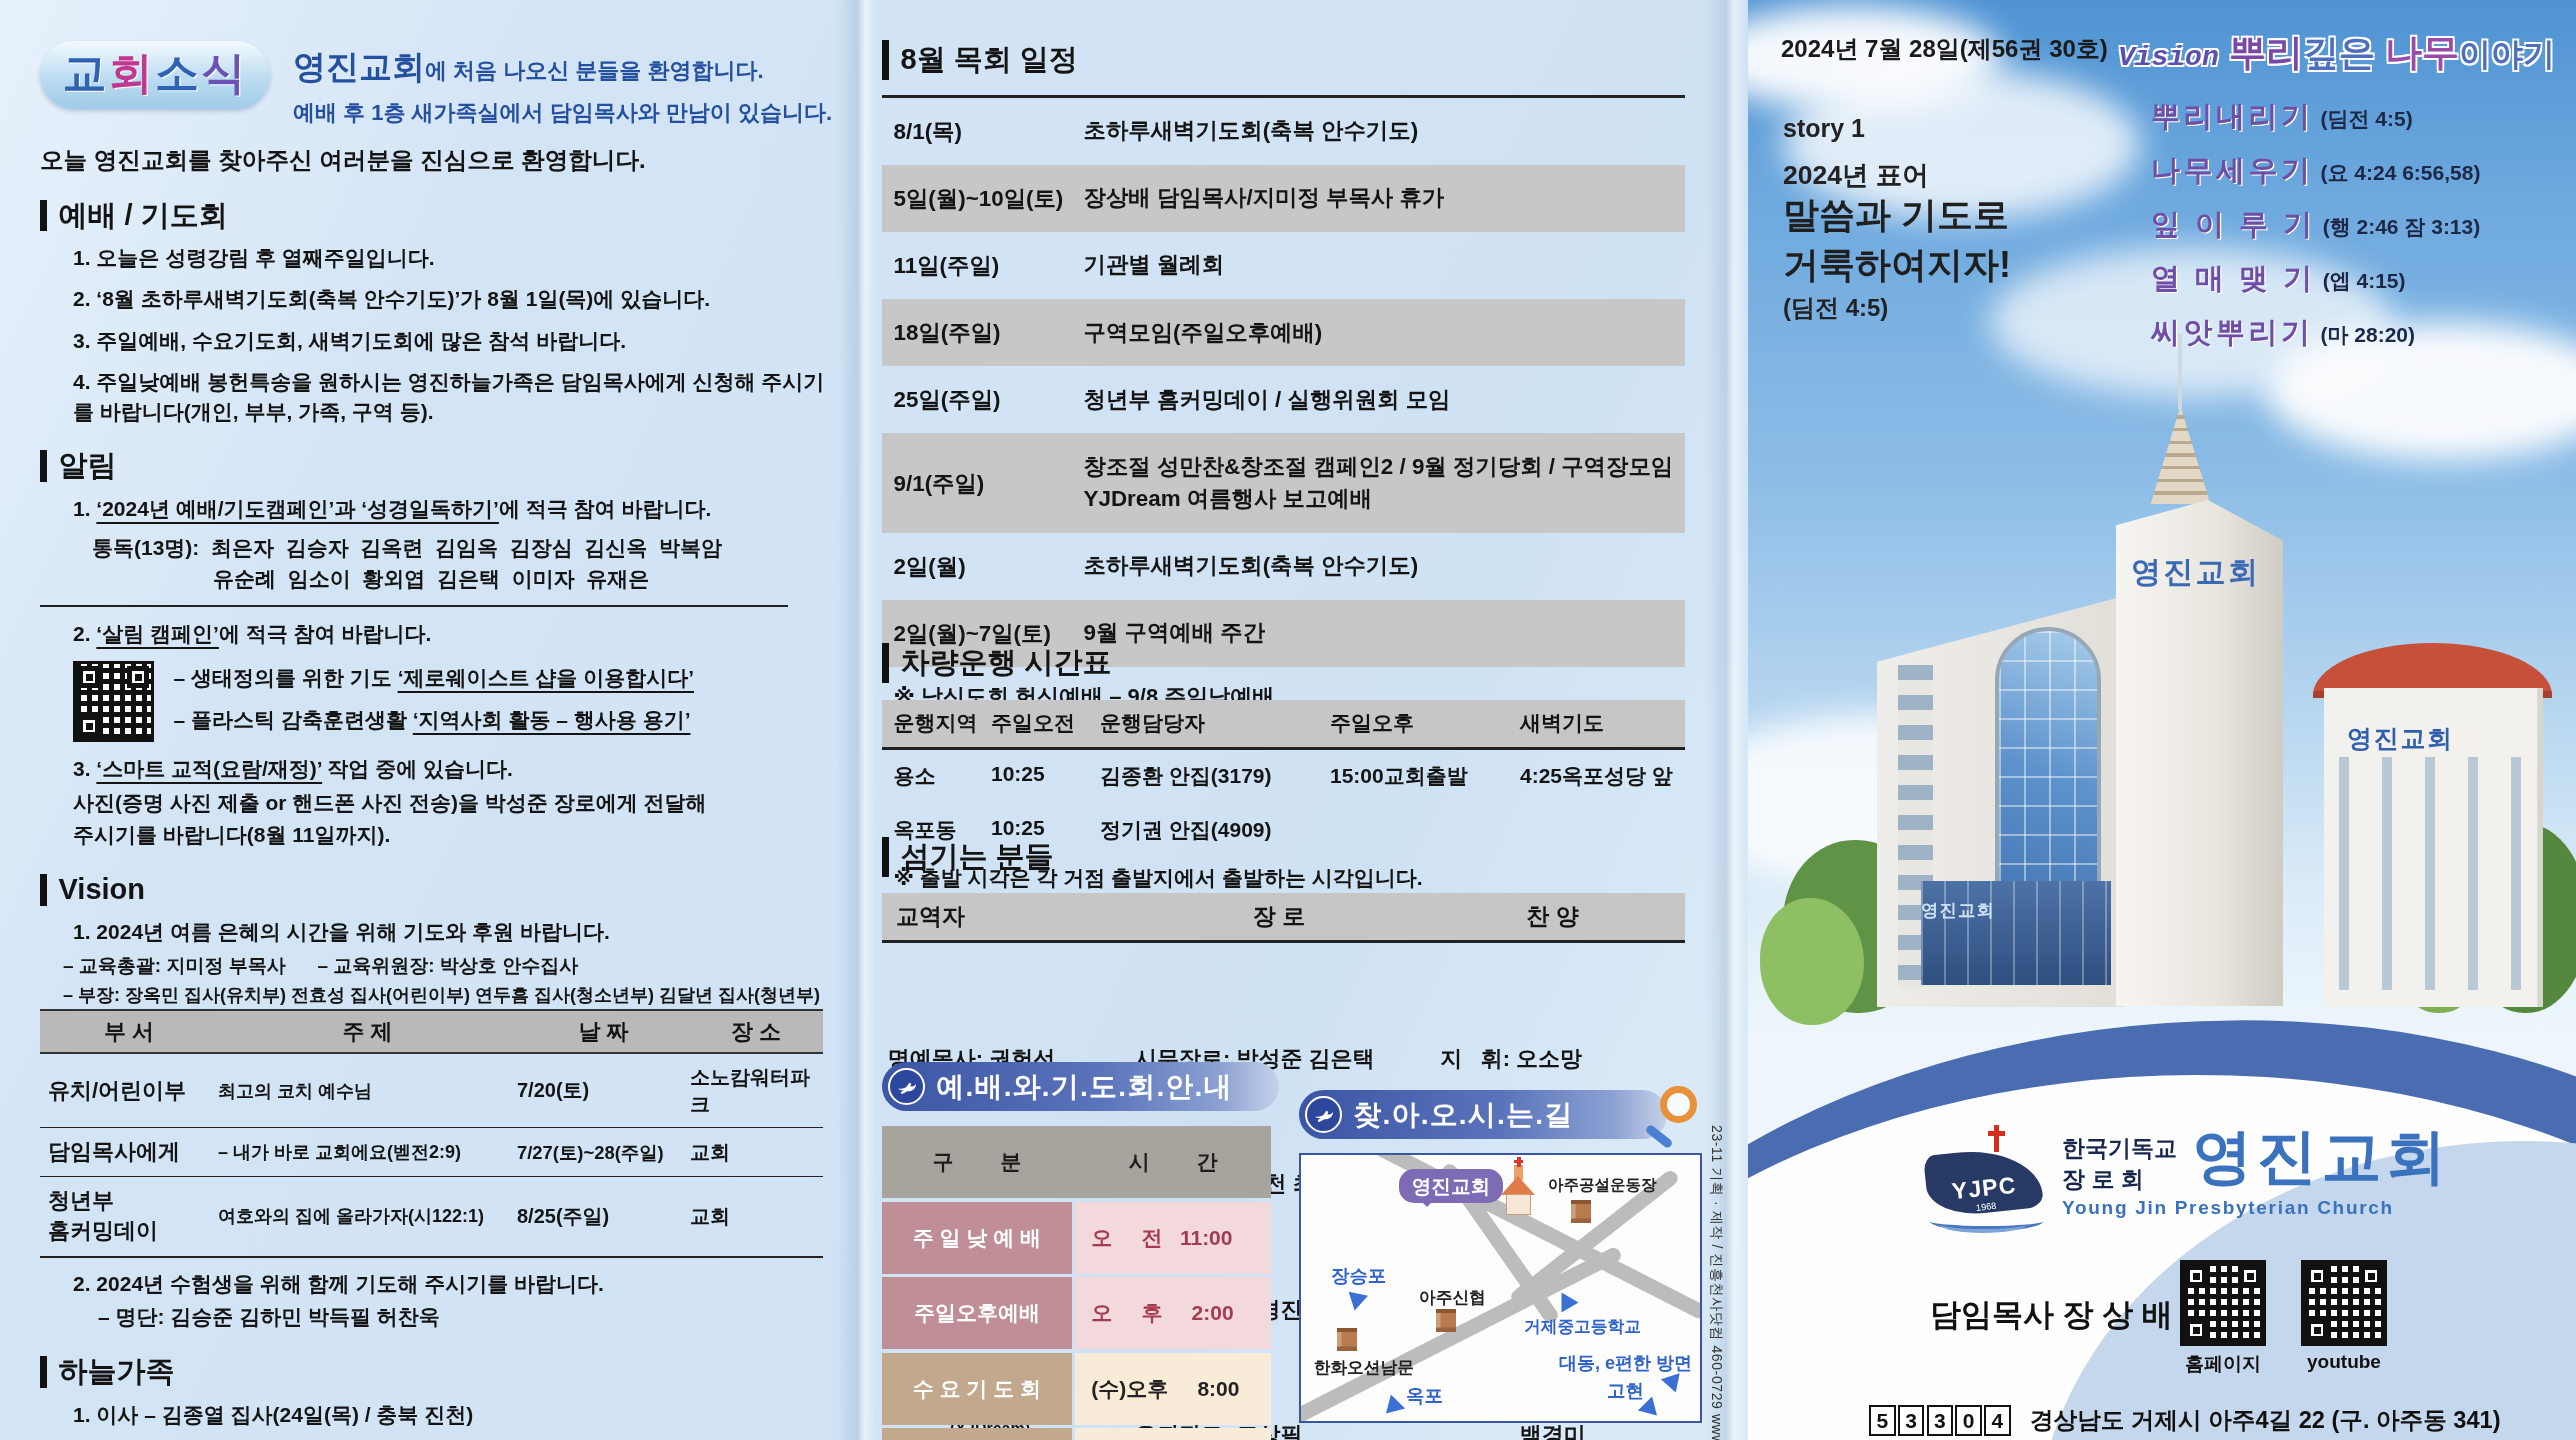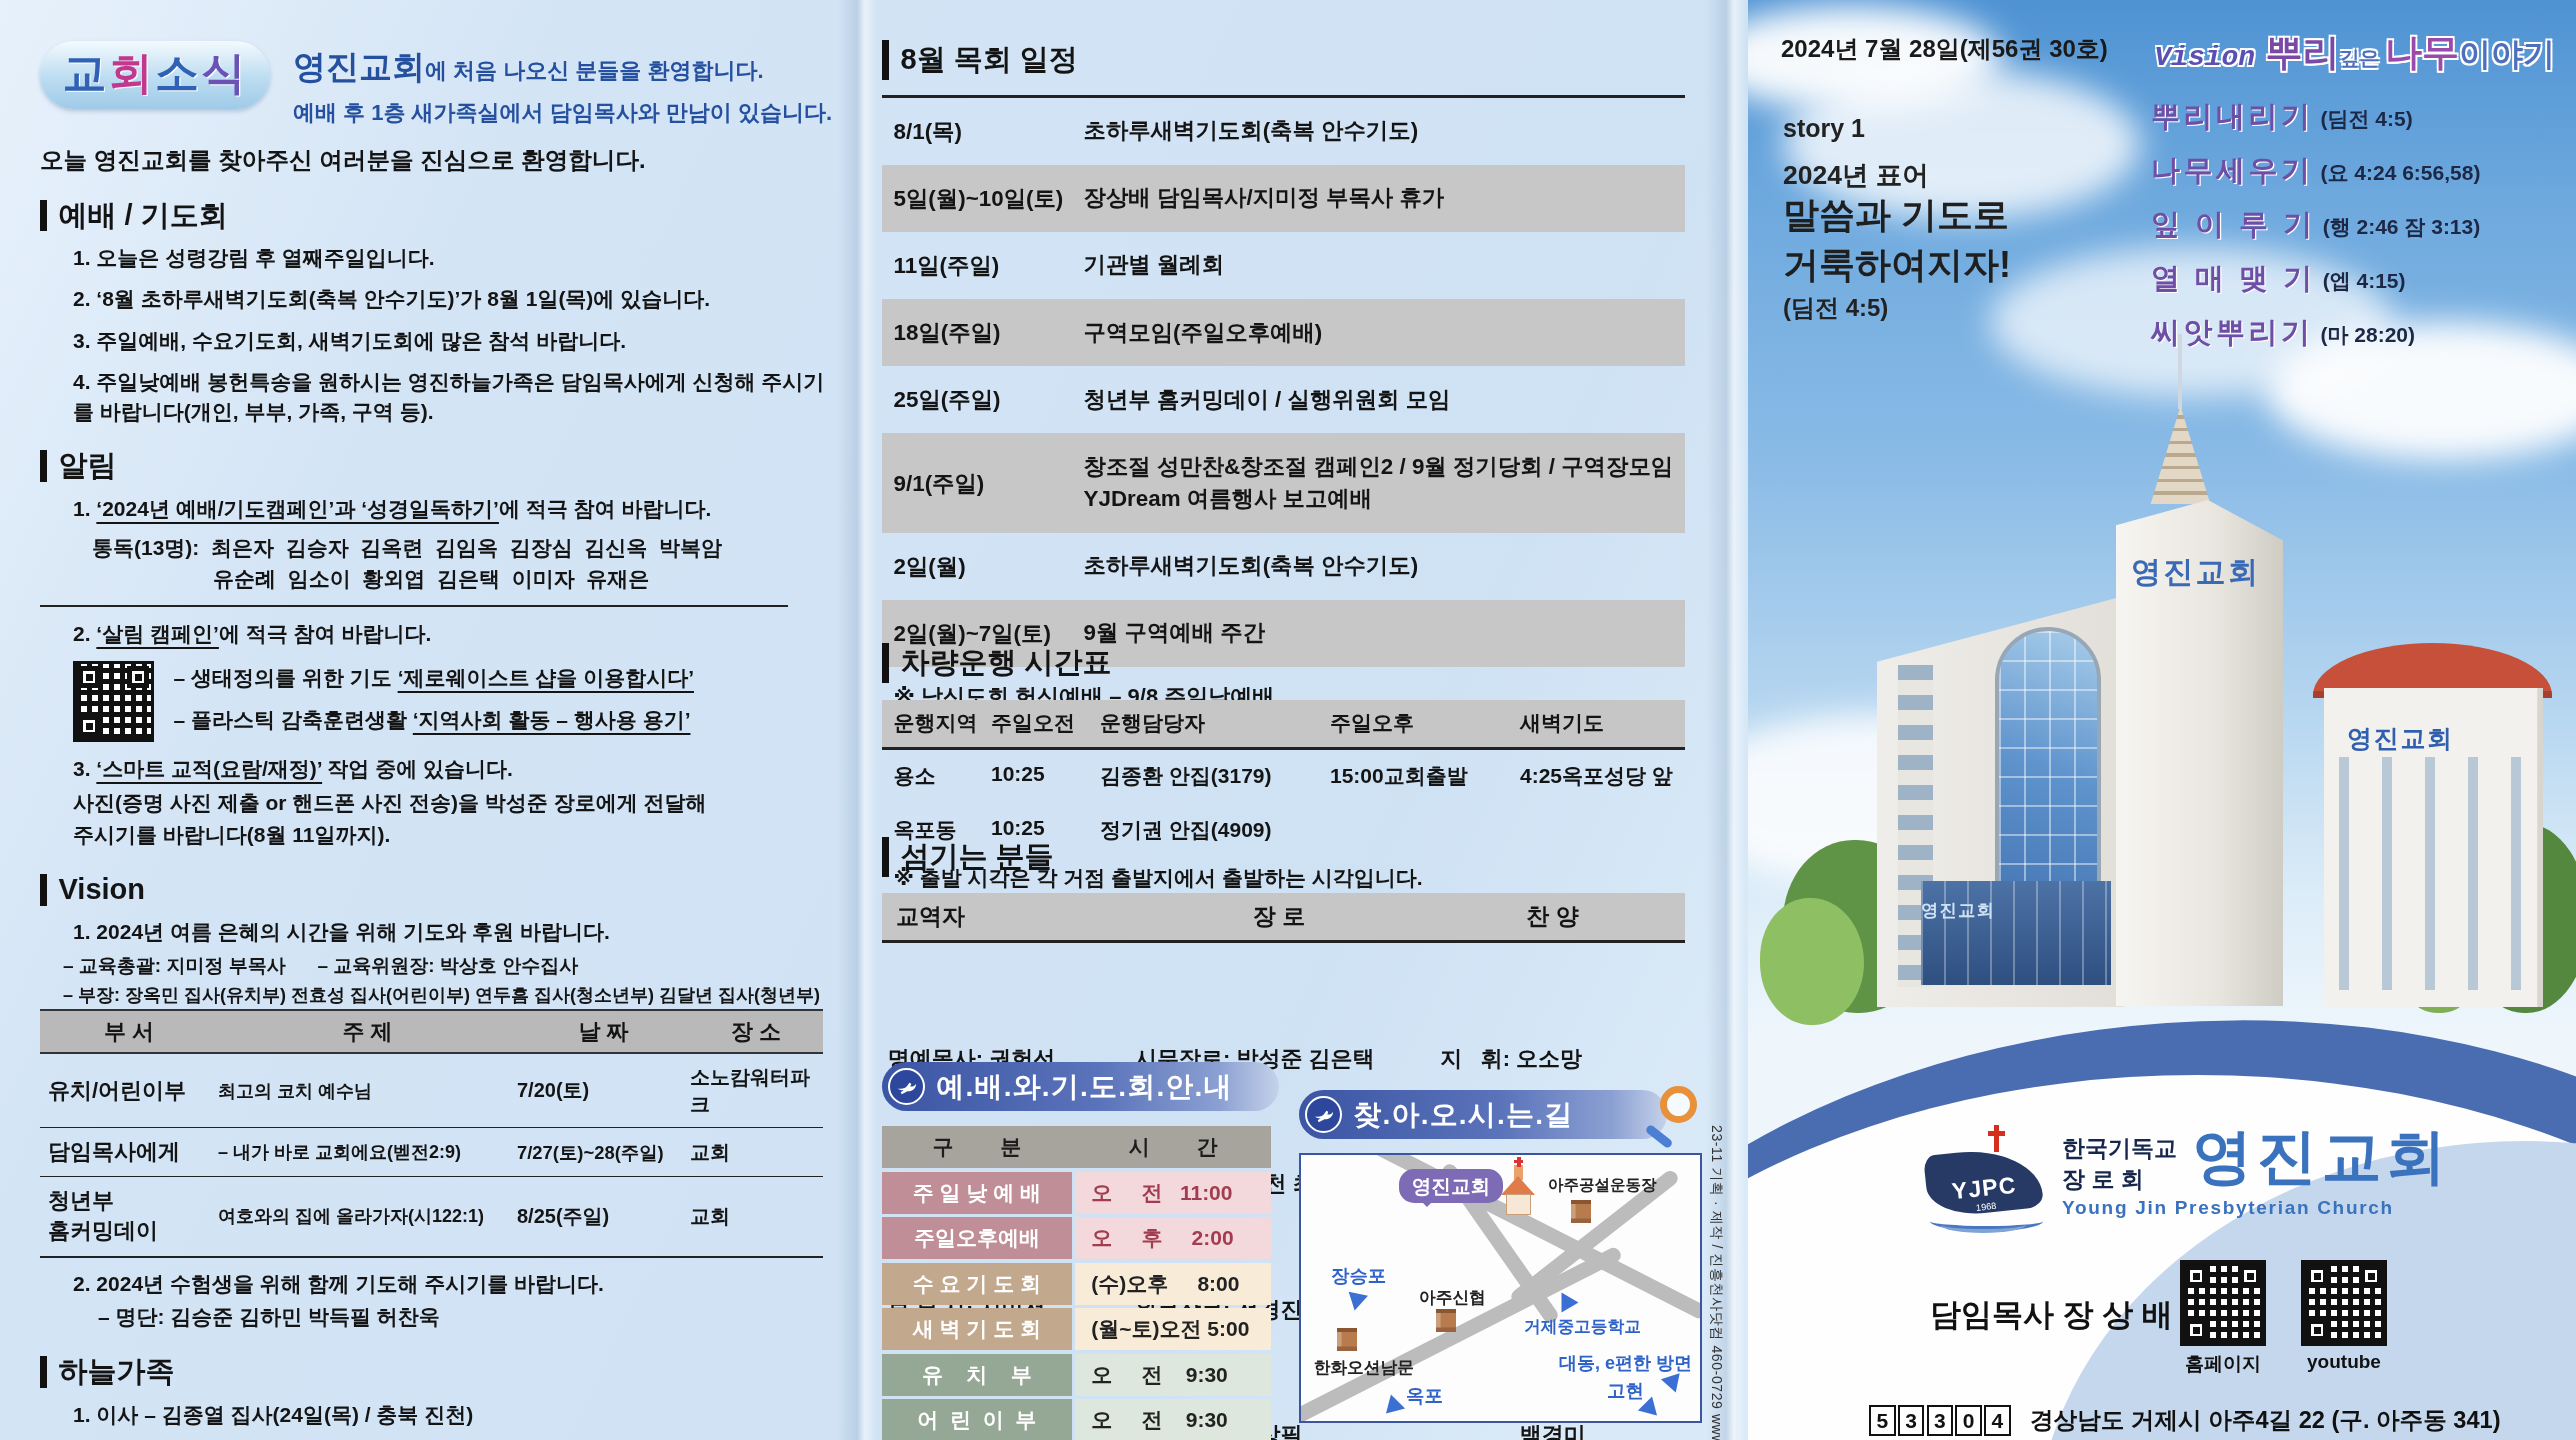--- a/index.html
+++ b/index.html
@@ -78,21 +78,21 @@
   
   .pill { height:49px; border-radius:26.5px 26.5px 26.5px 26.5px; background:linear-gradient(90deg,#3c55a4 0%,#5a73ba 55%,#8ba0d2 85%,#c6d2ea 100%);
           display:flex; align-items:center; padding:0 17.3px 0 5.8px; color:#fff; }
   .pill-txt { font-size:28px; font-weight:800; letter-spacing:1.2px; margin-left:11.5px; white-space:nowrap; }
   .dove { width:37px; height:37px; border-radius:50%; background:#2d479c; border:2.3px solid #fff; display:flex; align-items:center; justify-content:center; flex:0 0 auto; }
 
   #times { top:1062px; width:397px; }
   .wt-table { margin-top:15px; width:389px; border-spacing:0; }
   .wt-row { display:flex; margin-bottom:3.5px; }
   .wt-h { background:#a7a49d; color:#1d1d1d; }
-  .wt-name,.wt-time { font-size:21px; font-weight:800; padding:7px 0; white-space:pre-wrap; }
+  .wt-name,.wt-time { font-size:21px; font-weight:800; padding:22px 0; white-space:pre-wrap; }
   .wt-name { width:190px; text-align:center; color:#fff; margin-right:3.5px; }
   .wt-h .wt-name,.wt-h .wt-time { color:#1d1d1d; }
   .wt-time { width:196px; padding-left:16px; color:#222; }
   .row-pink .wt-name{background:#c08e97;} .row-pink .wt-time{background:#f4d9dc; color:#a23c50;}
   .row-tan .wt-name{background:#c2a88c;} .row-tan .wt-time{background:#f8ecd9;}
   .row-green .wt-name{background:#95a795;} .row-green .wt-time{background:#dde7dd;}
   .wt-h .wt-name{background:#a7a49d;} .wt-h .wt-time{background:#a7a49d; text-align:center; padding-left:0;}
 
   #mapb { top:1090px; left:417px; width:409px; }
   .map-box { position:relative; margin-top:14px; width:403px; height:270px; background:#fdfdfd; border:2.9px solid #3b55a0; overflow:hidden; }
@@ -116,21 +116,21 @@
   .credit { position:absolute; left:1725px; top:1125px; font-size:14px; color:#333; transform:rotate(90deg); transform-origin:left top; white-space:nowrap; letter-spacing:0.6px; }
 
   
   .panel-right { position:absolute; left:1748px; top:0; width:828px; height:1441px; overflow:hidden;
                  background:linear-gradient(180deg,#4f93d3 0%,#6ea9de 14%,#8abbe6 32%,#b8d7f0 50%,#dcecf8 62%,#eef6fc 72%); }
   .cloud { position:absolute; background:#fff; border-radius:50%; filter:blur(16px); opacity:.95; }
   .cov-date { position:absolute; left:33px; top:33px; font-size:24px; font-weight:800; color:#1a1a1a; }
   .vision-title { position:absolute; right:21px; top:28px; white-space:nowrap; font-weight:800;
                   text-shadow:1.7px 1.7px 0 #fff,-1.7px -1.7px 0 #fff,1.7px -1.7px 0 #fff,-1.7px 1.7px 0 #fff,0 2.3px 0 #fff; }
   .vt-v { font-family:Liberation Mono, monospace; font-size:28px; color:#5a50b2; font-style:italic;margin-top:26px; }
-  .vt-a { font-size:37px; color:#7a49a5; } .vt-b { font-size:20px; color:#4f6fbd; }
+  .vt-a { font-size:37px; color:#7a49a5; } .vt-b { font-size:36px; color:#4f6fbd; }
   .vt-c { font-size:37px; color:#9a4aa8; } .vt-d { font-size:32px; color:#4f6fbd; }
   .cov-story { position:absolute; left:35px; top:114px; font-size:25px; font-weight:700; color:#222; }
   .cov-label { position:absolute; left:35px; top:157px; font-size:26.5px; font-weight:800; color:#222; }
   .cov-s1 { position:absolute; left:35px; top:191px; font-size:36px; font-weight:800; color:#1f1f1f; }
   .cov-s2 { position:absolute; left:35px; top:241px; font-size:36px; font-weight:800; color:#1f1f1f; }
   .cov-ref { position:absolute; left:35px; top:292px; font-size:24px; font-weight:700; color:#222; }
   .vis-list { position:absolute; left:403px; top:97px; }
   .vis-item { margin-bottom:14px; white-space:nowrap; }
   .vis-name { font-size:29px; font-weight:800; color:#6f4fa5; letter-spacing:3.5px;
               text-shadow:1.2px 1.2px 0 #fff; }

